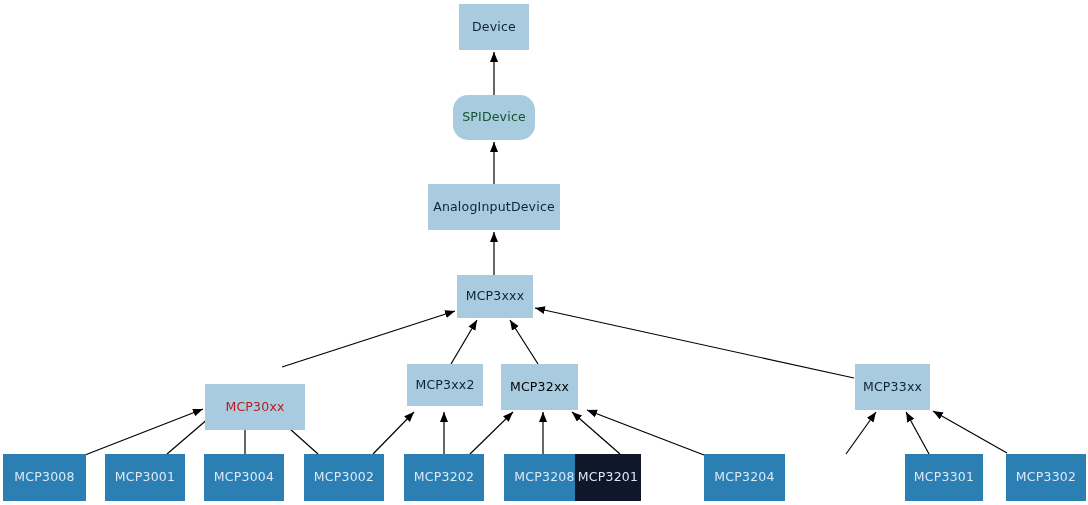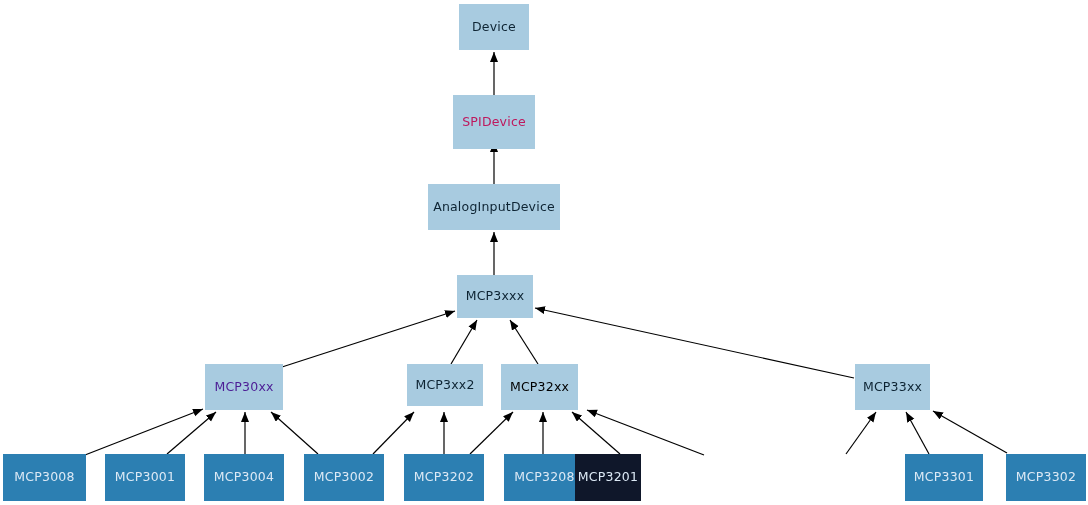--- a/index.html
+++ b/index.html
@@ -76,30 +76,30 @@
         <line x1="704" y1="455" x2="587" y2="410" stroke="#000000" stroke-width="1.2" marker-end="url(#arrowhead)"></line>
         <line x1="846" y1="454" x2="876" y2="412" stroke="#000000" stroke-width="1.2" marker-end="url(#arrowhead)"></line>
         <line x1="929" y1="454" x2="906" y2="412" stroke="#000000" stroke-width="1.2" marker-end="url(#arrowhead)"></line>
         <line x1="1007" y1="453" x2="933" y2="411" stroke="#000000" stroke-width="1.2" marker-end="url(#arrowhead)"></line>
       </g>
   </svg>
   <div class="nodes-layer">
       <div class="node" style="left: 459px; top: 4px; width: 70px; height: 46px; background: rgb(168, 203, 224); color: rgb(13, 36, 51);">
         <span>Device</span>
       </div>
-      <div class="node" style="left: 453px; top: 95px; width: 82px; height: 54px; background: rgb(168, 203, 224); color: #be185d;">
+      <div class="node" style="left: 453px; top: 95px; width: 82px; height: 45px; background: rgb(168, 203, 224); color: #14532d; border-radius: 15px;">
         <span>SPIDevice</span>
       </div>
       <div class="node" style="left: 428px; top: 184px; width: 132px; height: 46px; background: rgb(168, 203, 224); color: rgb(13, 36, 51);">
         <span>AnalogInputDevice</span>
       </div>
       <div class="node" style="left: 457px; top: 275px; width: 76px; height: 43px; background: rgb(168, 203, 224); color: rgb(13, 36, 51);">
         <span>MCP3xxx</span>
       </div>
-      <div class="node" style="left: 205px; top: 364px; width: 78px; height: 46px; background: rgb(168, 203, 224); color: #4c1d95;">
+      <div class="node" style="left: 205px; top: 384px; width: 100px; height: 46px; background: rgb(168, 203, 224); color: #b91c1c;">
         <span>MCP30xx</span>
       </div>
       <div class="node" style="left: 407px; top: 364px; width: 76px; height: 42px; background: rgb(168, 203, 224); color: rgb(13, 36, 51);">
         <span>MCP3xx2</span>
       </div>
       <div class="node" style="left: 501px; top: 364px; width: 77px; height: 46px; background: rgb(168, 203, 224); color: #000000;">
         <span>MCP32xx</span>
       </div>
       <div class="node" style="left: 855px; top: 364px; width: 75px; height: 46px; background: rgb(168, 203, 224); color: rgb(13, 36, 51);">
         <span>MCP33xx</span>
@@ -118,20 +118,23 @@
       </div>
       <div class="node" style="left: 404px; top: 454px; width: 80px; height: 47px; background: rgb(44, 127, 178); color: rgb(220, 233, 245);">
         <span>MCP3202</span>
       </div>
       <div class="node" style="left: 504px; top: 454px; width: 81px; height: 47px; background: rgb(44, 127, 178); color: rgb(220, 233, 245);">
         <span>MCP3208</span>
       </div>
       <div class="node" style="left: 575px; top: 454px; width: 66px; height: 47px; background: #0f172a; color: rgb(220, 233, 245);">
         <span>MCP3201</span>
       </div>
+      <div class="node" style="left: 704px; top: 454px; width: 81px; height: 47px; background: rgb(44, 127, 178); color: rgb(220, 233, 245);">
+        <span>MCP3204</span>
+      </div>
       <div class="node" style="left: 905px; top: 454px; width: 78px; height: 47px; background: rgb(44, 127, 178); color: rgb(220, 233, 245);">
         <span>MCP3301</span>
       </div>
       <div class="node" style="left: 1006px; top: 454px; width: 80px; height: 47px; background: rgb(44, 127, 178); color: rgb(220, 233, 245);">
         <span>MCP3302</span>
       </div>
     </div>
 </div>
 
 </body></html>

